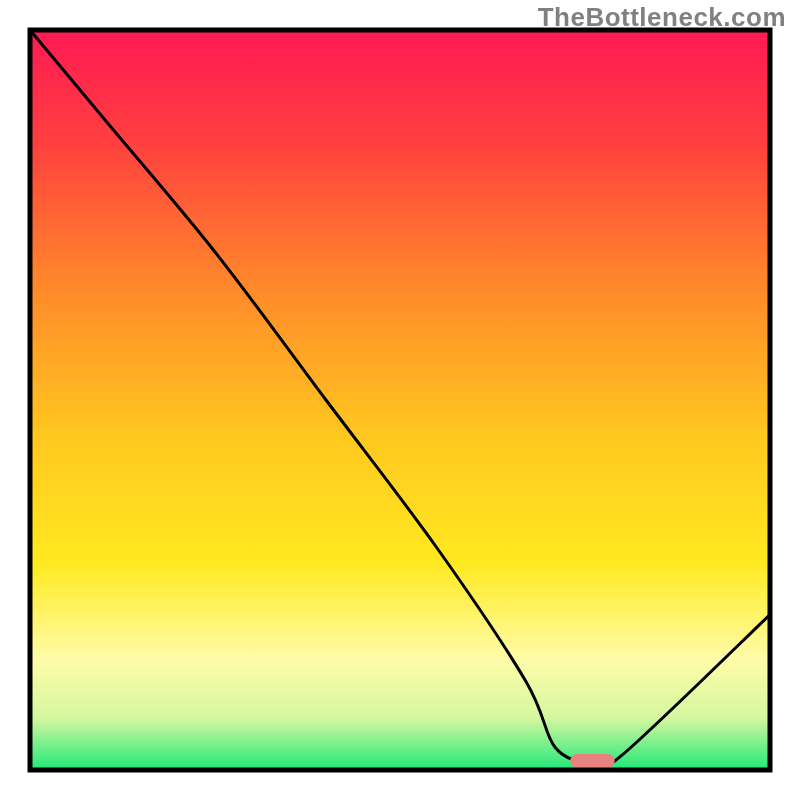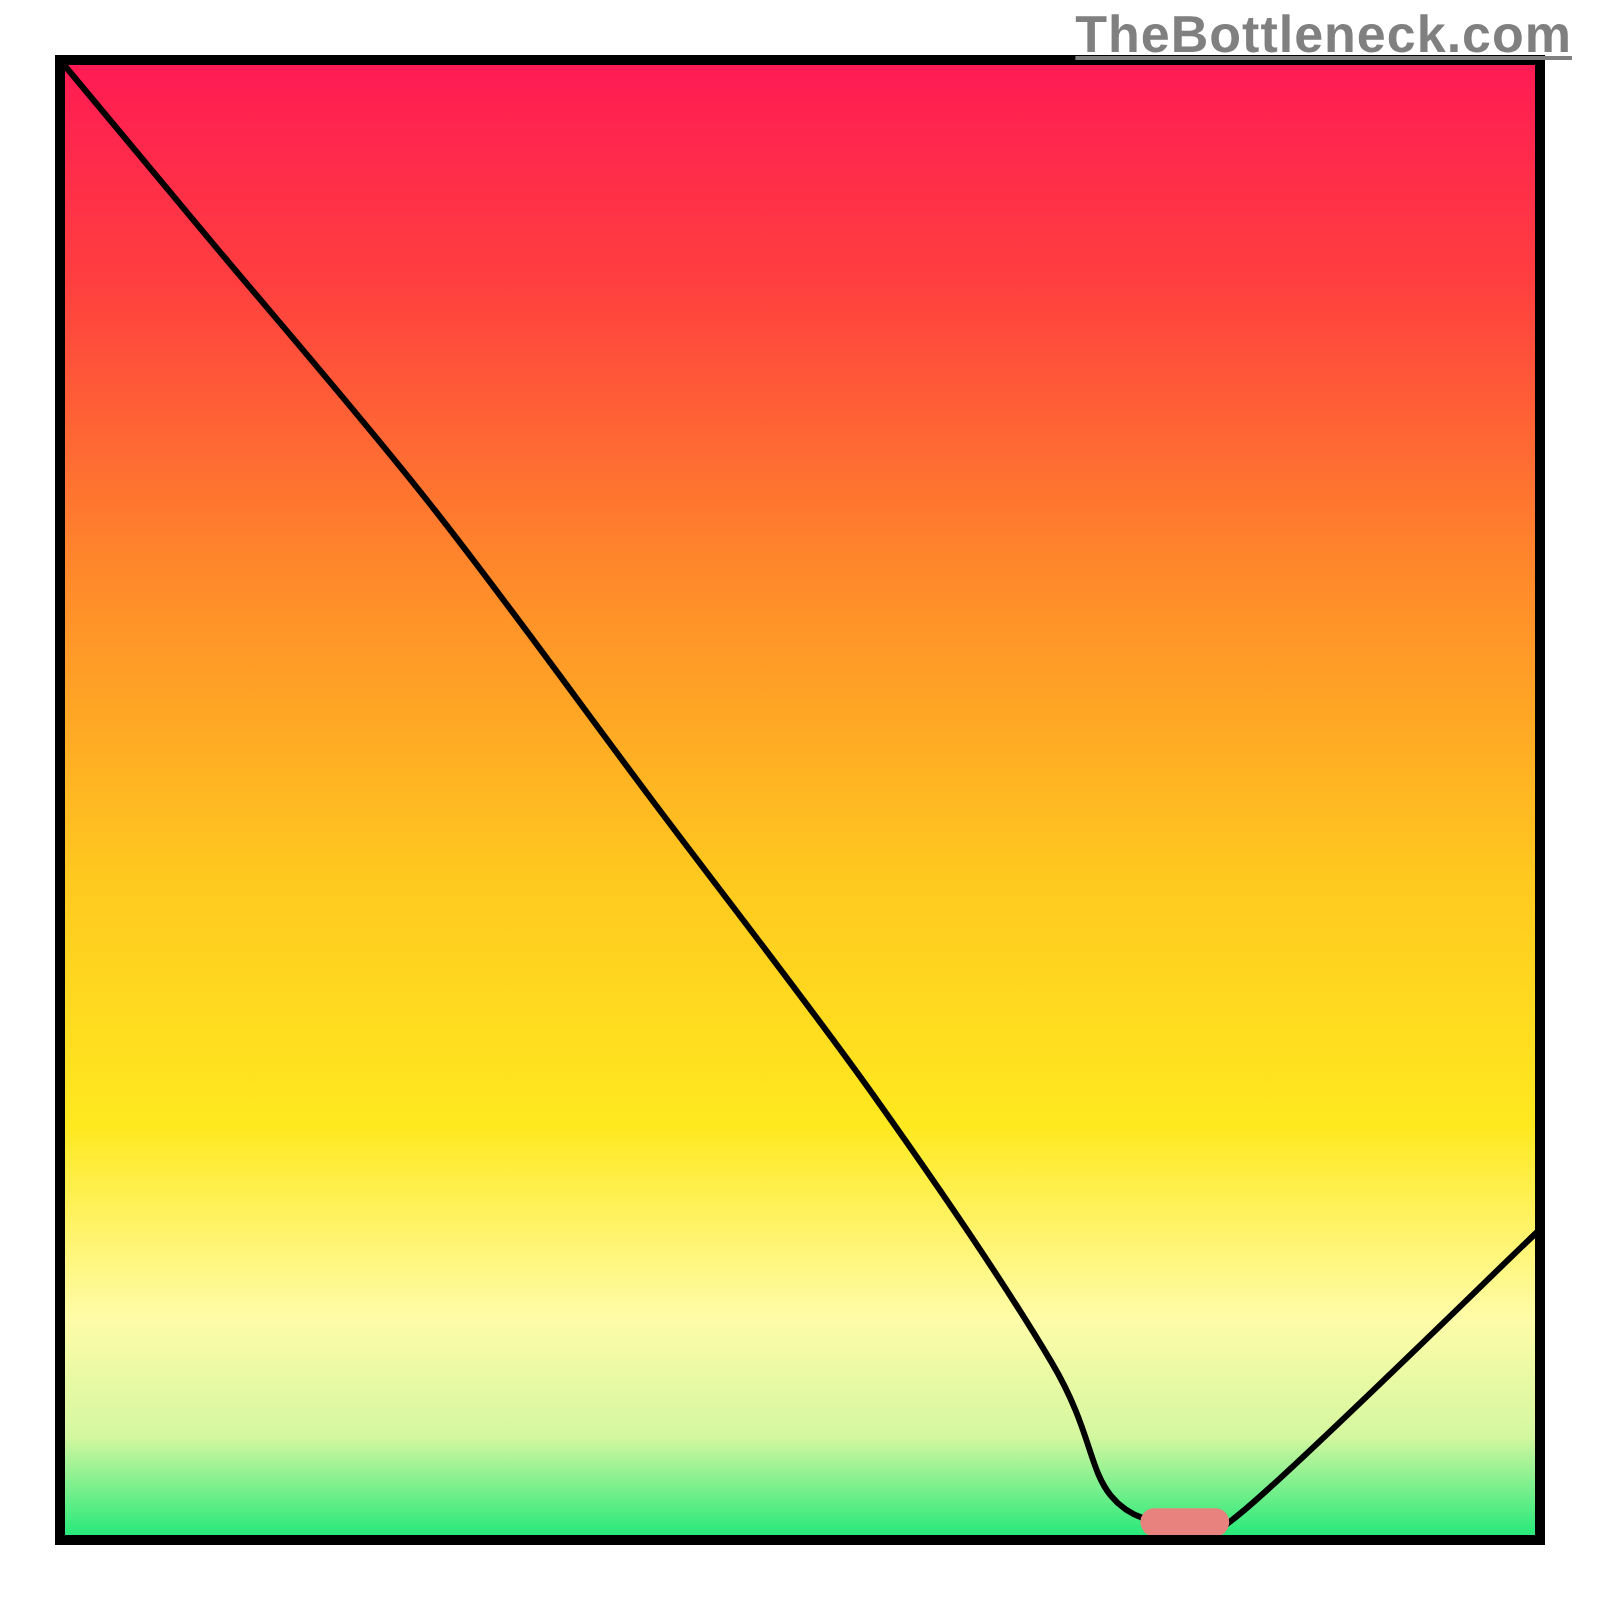--- a/index.html
+++ b/index.html
@@ -17,21 +17,20 @@
   }
   .watermark {
     position: absolute;
     top: 2px;
     right: 14px;
     font-family: Arial, Helvetica, sans-serif;
     font-size: 26px;
     font-weight: bold;
     color: #808080;
     letter-spacing: 0.5px;
-    text-decoration: underline;
   }
   svg {
     display: block;
   }
 </style>
 </head>
 <body>
 
 <div class="container">
   <div class="watermark">TheBottleneck.com</div>

